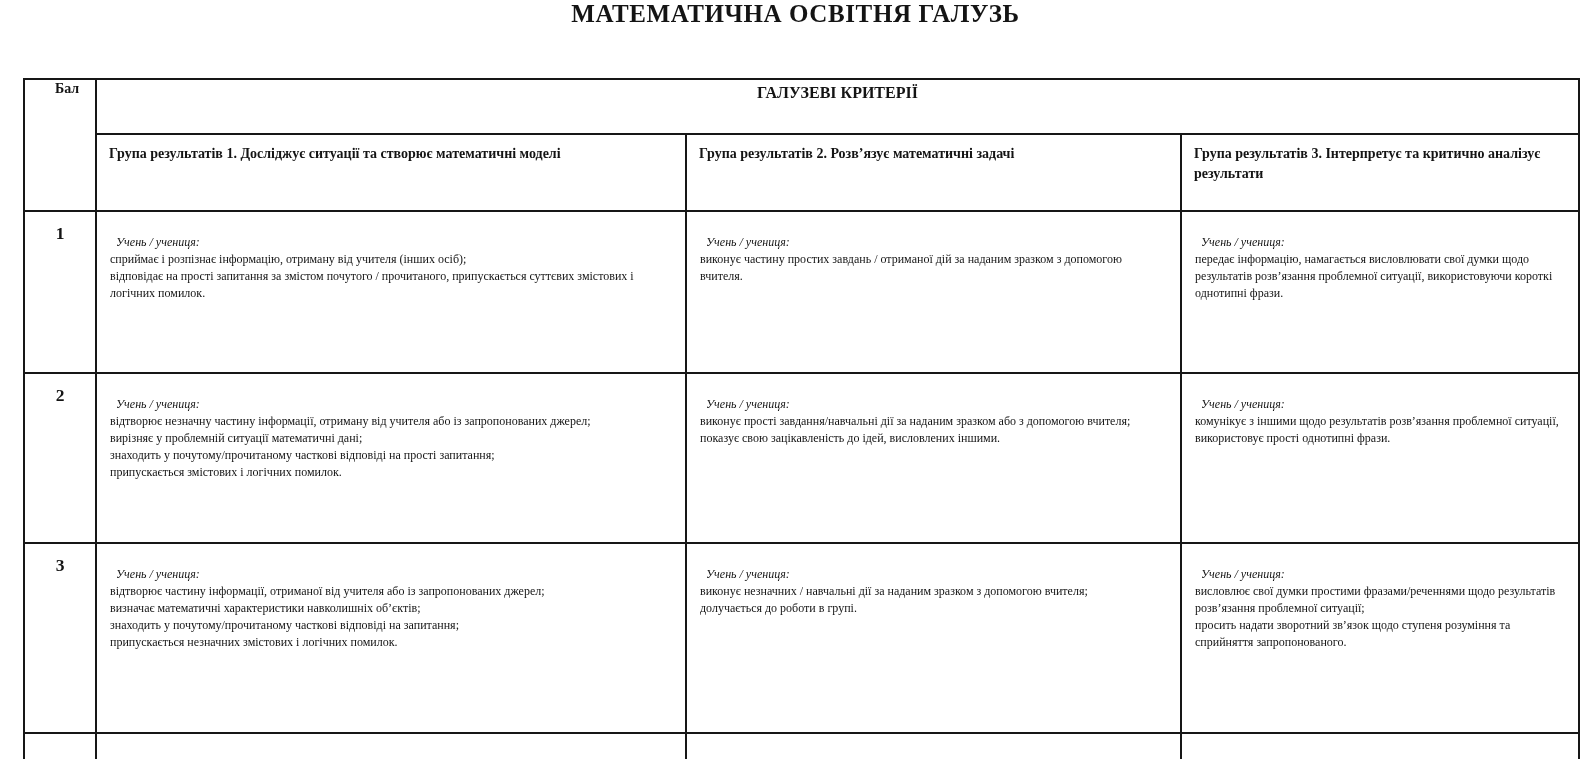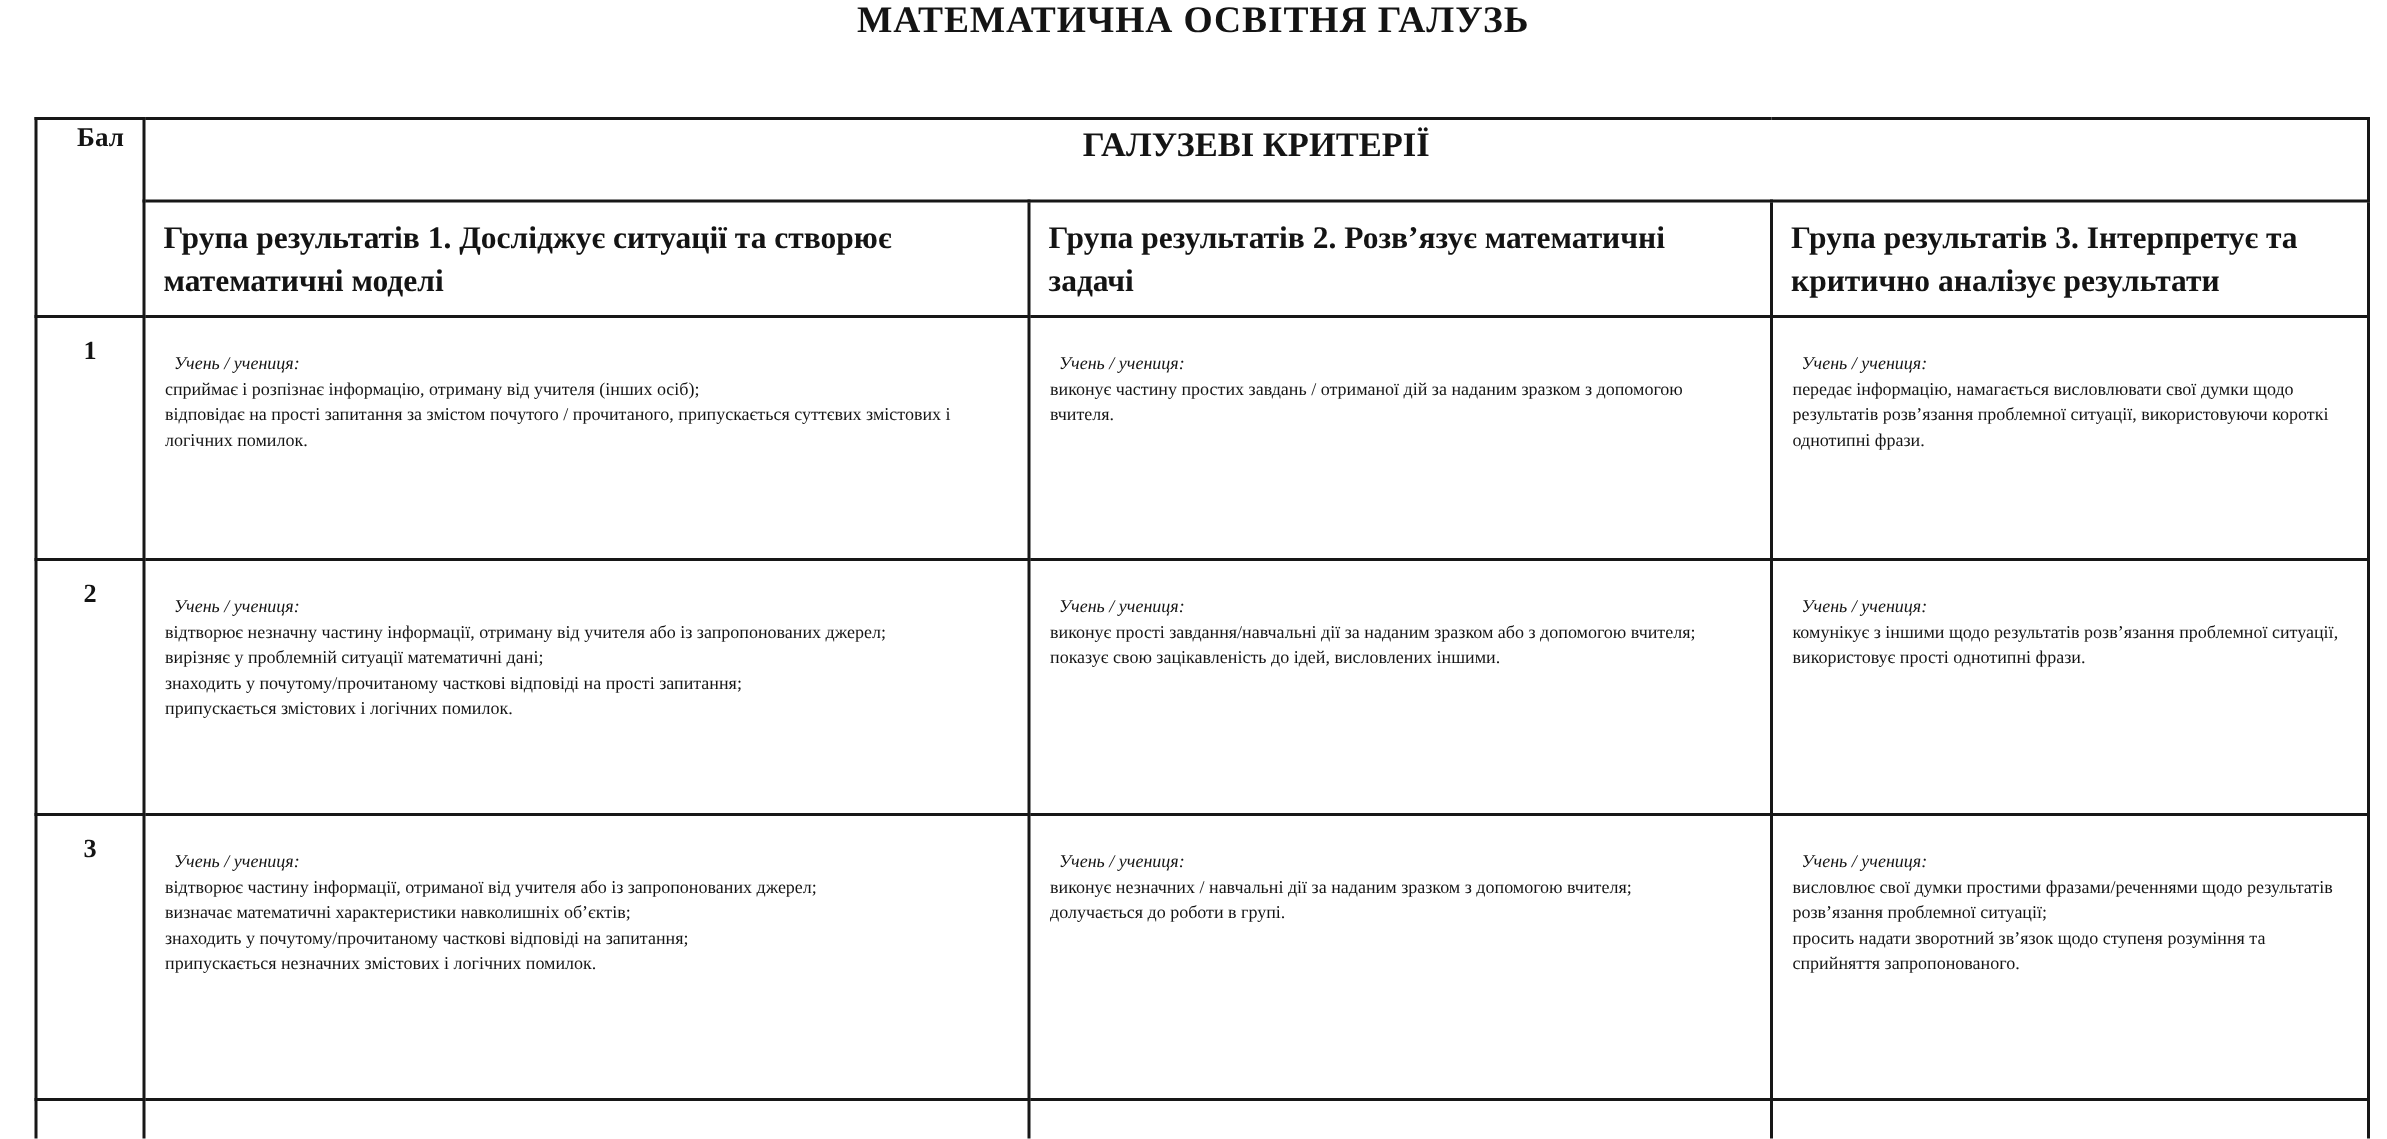--- a/index.html
+++ b/index.html
@@ -31,36 +31,36 @@
     table-layout: fixed;
   }
   table.rubric th, table.rubric td {
     border: 2px solid #171717;
     vertical-align: top;
     overflow: hidden;
   }
   th.score-head {
     text-align: center;
     vertical-align: middle;
-    font-size: 18px;
+    font-size: 14px;
     font-weight: bold;
     padding-left: 15px;
   }
   th.criteria-head {
     height: 45px;
     text-align: center;
     vertical-align: middle;
-    font-size: 23px;
+    font-size: 16px;
     font-weight: bold;
     padding: 4px 10px;
   }
   th.group-head {
     height: 60px;
     text-align: left;
-    font-size: 21px;
+    font-size: 14px;
     font-weight: bold;
     padding: 9px 12px 6px 12px;
     line-height: 1.4;
   }
   td.score-cell {
     text-align: center;
     font-weight: bold;
     font-size: 17.5px;
     padding-top: 11px;
   }

